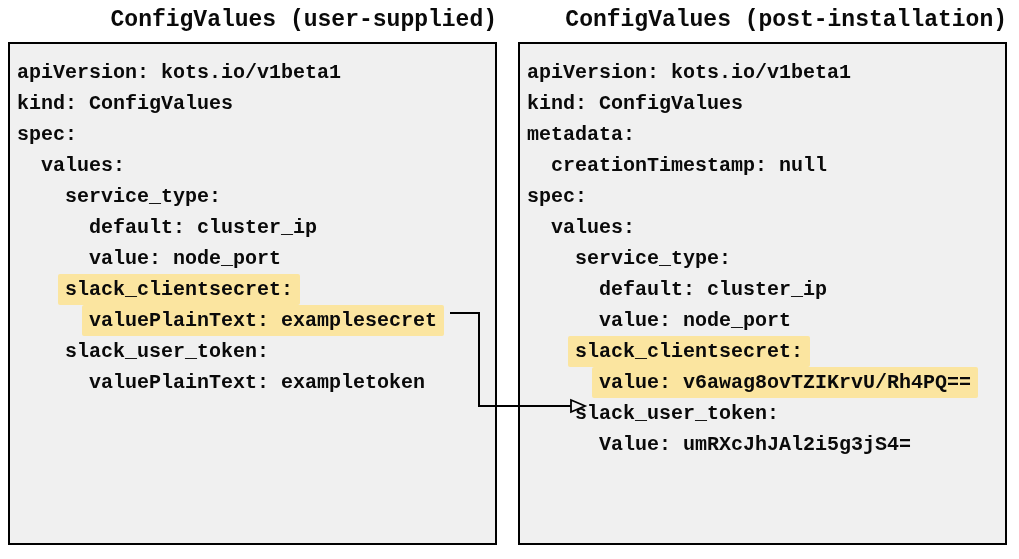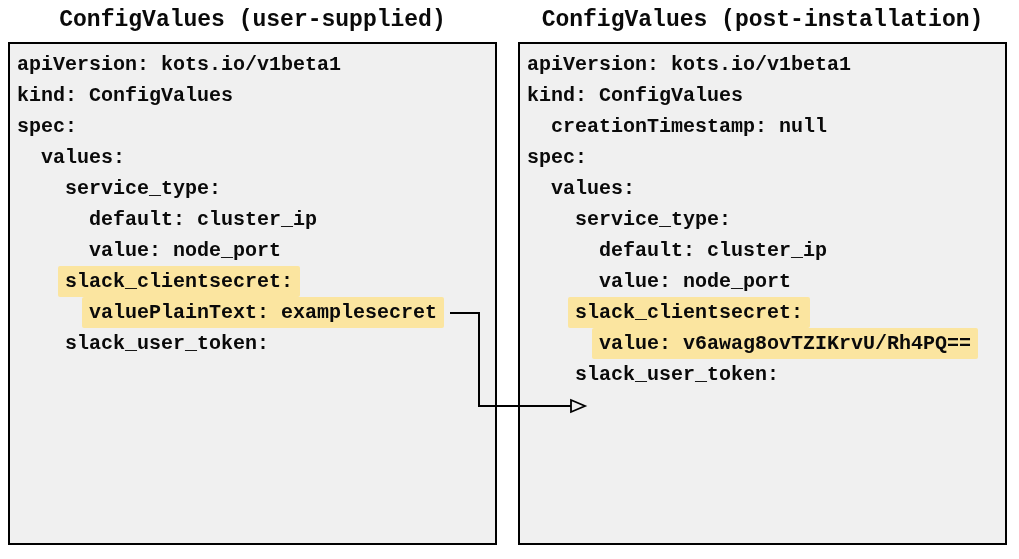--- a/index.html
+++ b/index.html
@@ -17,36 +17,36 @@
     position: relative;
     width: 1019px; height: 559px;
     overflow: hidden;
     font-family: "Liberation Mono", "DejaVu Sans Mono", monospace;
     color: var(--text);
   }
   .panel-title {
     position: absolute;
     top: 7px;
     width: 489px;
-    text-align: center;
+    text-align: right;
     font-size: 23px;
     font-weight: bold;
     letter-spacing: 0px;
     white-space: pre;
   }
   .left-title  { left: 8px; }
   .right-title { left: 518px; }
   .panel {
     position: absolute;
     top: 42px;
     width: 489px;
     height: 503px;
     background: var(--panel-bg);
     border: 2px solid var(--panel-border);
-    padding: 5px 7px;
+    padding: 13px 7px;
     overflow: hidden;
   }
   .panel.left  { left: 8px; }
   .panel.right { left: 518px; }
   .code-line {
     white-space: pre;
     font-size: 20px;
     line-height: 31px;
     font-weight: bold;
   }
@@ -76,36 +76,37 @@
       <div class="code-line"><span></span><span>apiVersion: kots.io/v1beta1</span></div>
       <div class="code-line"><span></span><span>kind: ConfigValues</span></div>
       <div class="code-line"><span></span><span>spec:</span></div>
       <div class="code-line"><span>  </span><span>values:</span></div>
       <div class="code-line"><span>    </span><span>service_type:</span></div>
       <div class="code-line"><span>      </span><span>default: cluster_ip</span></div>
       <div class="code-line"><span>      </span><span>value: node_port</span></div>
       <div class="code-line"><span>    </span><span class="hl">slack_clientsecret:</span></div>
       <div class="code-line"><span>      </span><span class="hl">valuePlainText: examplesecret</span></div>
       <div class="code-line"><span>    </span><span>slack_user_token:</span></div>
-      <div class="code-line"><span>      </span></div>
+      <div class="code-line"><span>      </span><span>valuePlainText: exampletoken</span></div>
     </div>
 
   <div class="panel right">
       <div class="code-line"><span></span><span>apiVersion: kots.io/v1beta1</span></div>
       <div class="code-line"><span></span><span>kind: ConfigValues</span></div>
+      <div class="code-line"><span></span><span>metadata:</span></div>
       <div class="code-line"><span>  </span><span>creationTimestamp: null</span></div>
       <div class="code-line"><span></span><span>spec:</span></div>
       <div class="code-line"><span>  </span><span>values:</span></div>
       <div class="code-line"><span>    </span><span>service_type:</span></div>
       <div class="code-line"><span>      </span><span>default: cluster_ip</span></div>
       <div class="code-line"><span>      </span><span>value: node_port</span></div>
       <div class="code-line"><span>    </span><span class="hl">slack_clientsecret:</span></div>
       <div class="code-line"><span>      </span><span class="hl">value: v6awag8ovTZIKrvU/Rh4PQ==</span></div>
       <div class="code-line"><span>    </span><span>slack_user_token:</span></div>
-      <div class="code-line"><span>      </span></div>
+      <div class="code-line"><span>      </span><span>Value: umRXcJhJAl2i5g3jS4=</span></div>
     </div>
 
   <svg class="overlay" width="1019" height="559" viewBox="0 0 1019 559" xmlns="http://www.w3.org/2000/svg">
     <path d="M450 313 H479 V406 H571" fill="none" stroke="#000000" stroke-width="2"></path>
     <polygon points="571,400 585,406 571,412" fill="#F0F0F0" stroke="#000000" stroke-width="1.8"></polygon>
   </svg>
 
 </div>
 
 </body></html>

